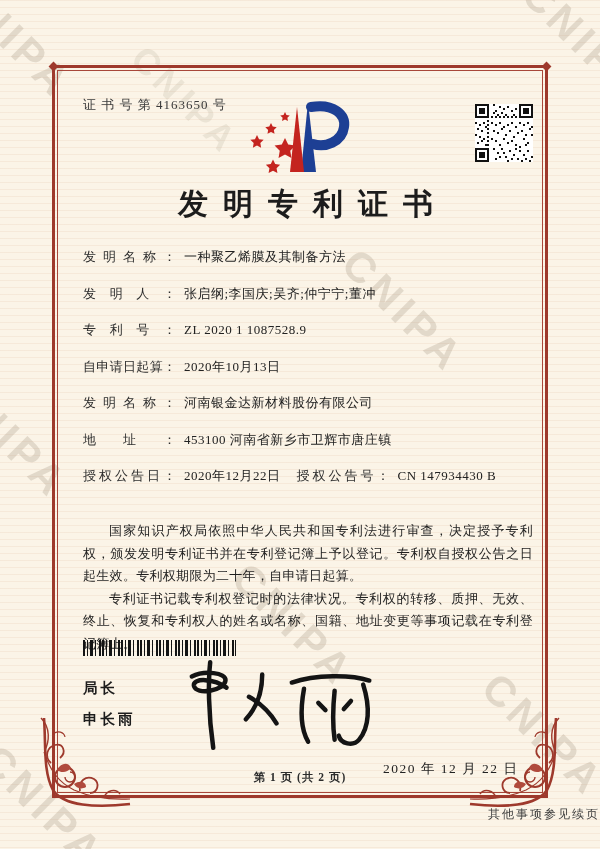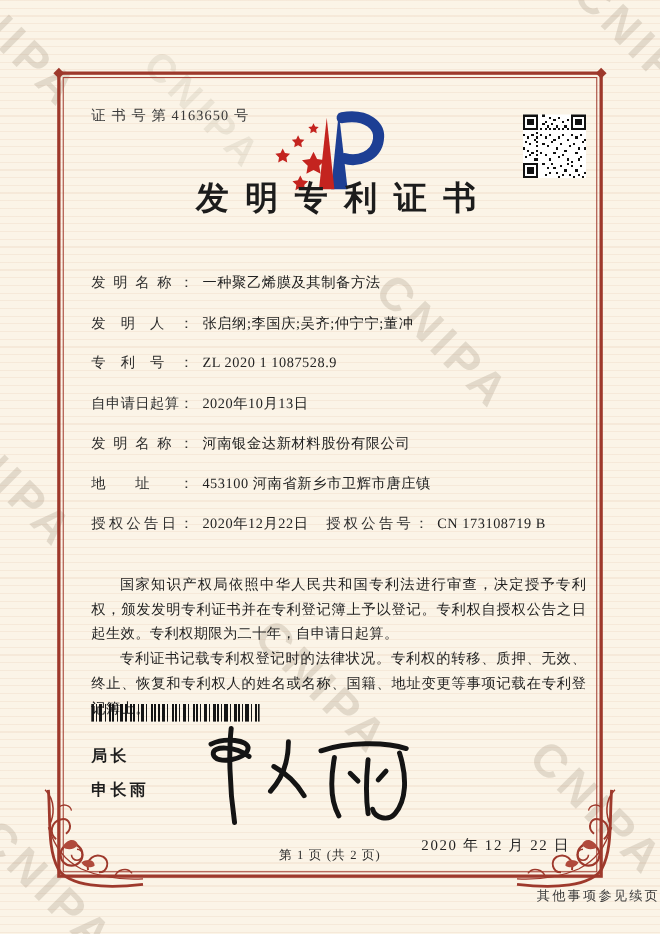--- a/index.html
+++ b/index.html
@@ -43,21 +43,21 @@
   .cdot{position:absolute;width:7px;height:7px;background:#9e392c;transform:rotate(45deg);}
   .cdot.tl{left:-5px;top:-5px;}
   .cdot.tr{right:-5px;top:-5px;}
 
   .certno{position:absolute;left:28px;top:28px;font-size:13px;color:#3a3a3a;letter-spacing:1px;}
 
   .logo{position:absolute;left:178px;top:30px;width:132px;height:76px;}
   .qr{position:absolute;right:12px;top:36px;width:58px;height:58px;}
 
   .title{
-    position:absolute;left:0;right:0;top:92px;margin:0;
+    position:absolute;left:0;right:0;top:116px;margin:0;
     text-align:center;font-size:30px;font-weight:600;
     letter-spacing:15px;padding-left:26px;color:#1c1c1c;
   }
 
   .fields{position:absolute;left:28px;top:178px;width:450px;}
   .frow{margin-bottom:14.5px;font-size:13px;line-height:22px;white-space:nowrap;}
   .flabel{display:inline-block;width:93px;text-align:justify;text-align-last:justify;color:#2e2e2e;}
   .fvalue{margin-left:8px;letter-spacing:0.5px;color:#222;}
   .pair2{margin-left:16px;}
 
@@ -77,21 +77,21 @@
       #141414 16px 18px, rgba(0,0,0,0) 18px 19px);
   }
 
   .director{
     position:absolute;left:28px;top:606px;
     font-family:Liberation Mono, monospace;
     font-weight:700;font-size:14.5px;line-height:31px;letter-spacing:3px;color:#1d1d1d;
   }
   .sig{position:absolute;left:112px;top:586px;width:220px;height:102px;}
   .date{position:absolute;left:328px;top:692px;font-size:13.5px;letter-spacing:1.5px;color:#222;}
-  .pageno{position:absolute;left:0;right:0;top:702px;text-align:center;font-size:11.5px;letter-spacing:1px;color:#2c2c2c;}
+  .pageno{position:absolute;left:0;right:0;top:702px;text-align:center;font-size:11.5px;letter-spacing:1px;color:#2c2c2c;font-weight:bold;}
 
   .fl{position:absolute;width:94px;height:92px;}
   .fl-left{left:-17px;bottom:-13px;}
   .fl-right{right:-17px;bottom:-13px;transform:scaleX(-1);}
 
   .contnote{
     position:absolute;left:0;right:0;top:806px;text-align:right;
     font-size:12px;letter-spacing:2px;color:#3d3d3d;
   }
 </style>
@@ -169,21 +169,21 @@
       <div class="frow">
         <span class="flabel">自申请日起算：</span><span class="fvalue">2020年10月13日</span>
       </div>
       <div class="frow">
         <span class="flabel">发明名称：</span><span class="fvalue">河南银金达新材料股份有限公司</span>
       </div>
       <div class="frow">
         <span class="flabel">地址：</span><span class="fvalue">453100 河南省新乡市卫辉市唐庄镇</span>
       </div>
       <div class="frow">
-        <span class="flabel">授权公告日：</span><span class="fvalue">2020年12月22日</span><span class="flabel pair2">授权公告号：</span><span class="fvalue">CN 173108719 B</span>
+        <span class="flabel">授权公告日：</span><span class="fvalue">2020年12月22日</span><span class="flabel pair2">授权公告号：</span><span class="fvalue">CN 147934430 B</span>
       </div>
     </div>
 
     <div class="paras">
       <p>国家知识产权局依照中华人民共和国专利法进行审查，决定授予专利权，颁发发明专利证书并在专利登记簿上予以登记。专利权自授权公告之日起生效。专利权期限为二十年，自申请日起算。</p>
       <p>专利证书记载专利权登记时的法律状况。专利权的转移、质押、无效、终止、恢复和专利权人的姓名或名称、国籍、地址变更等事项记载在专利登记簿上。</p>
     </div>
 
     <div class="barcode"></div>
 

